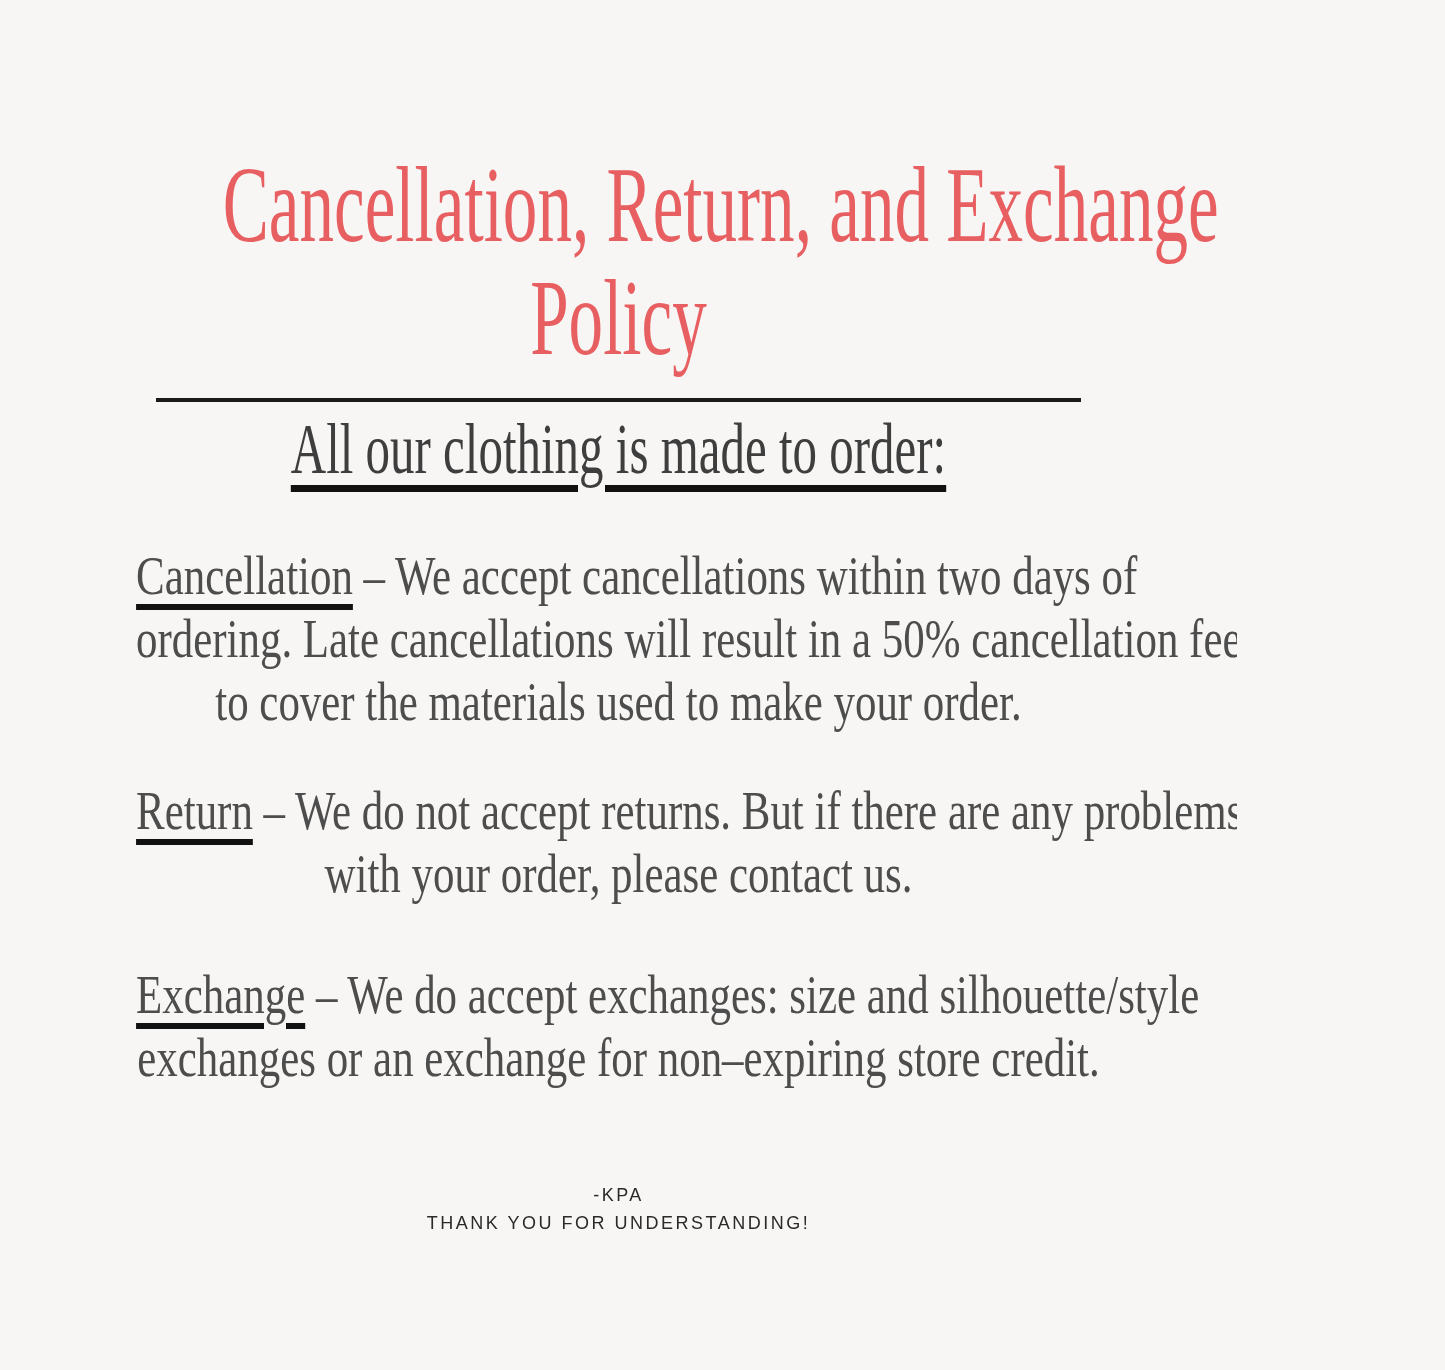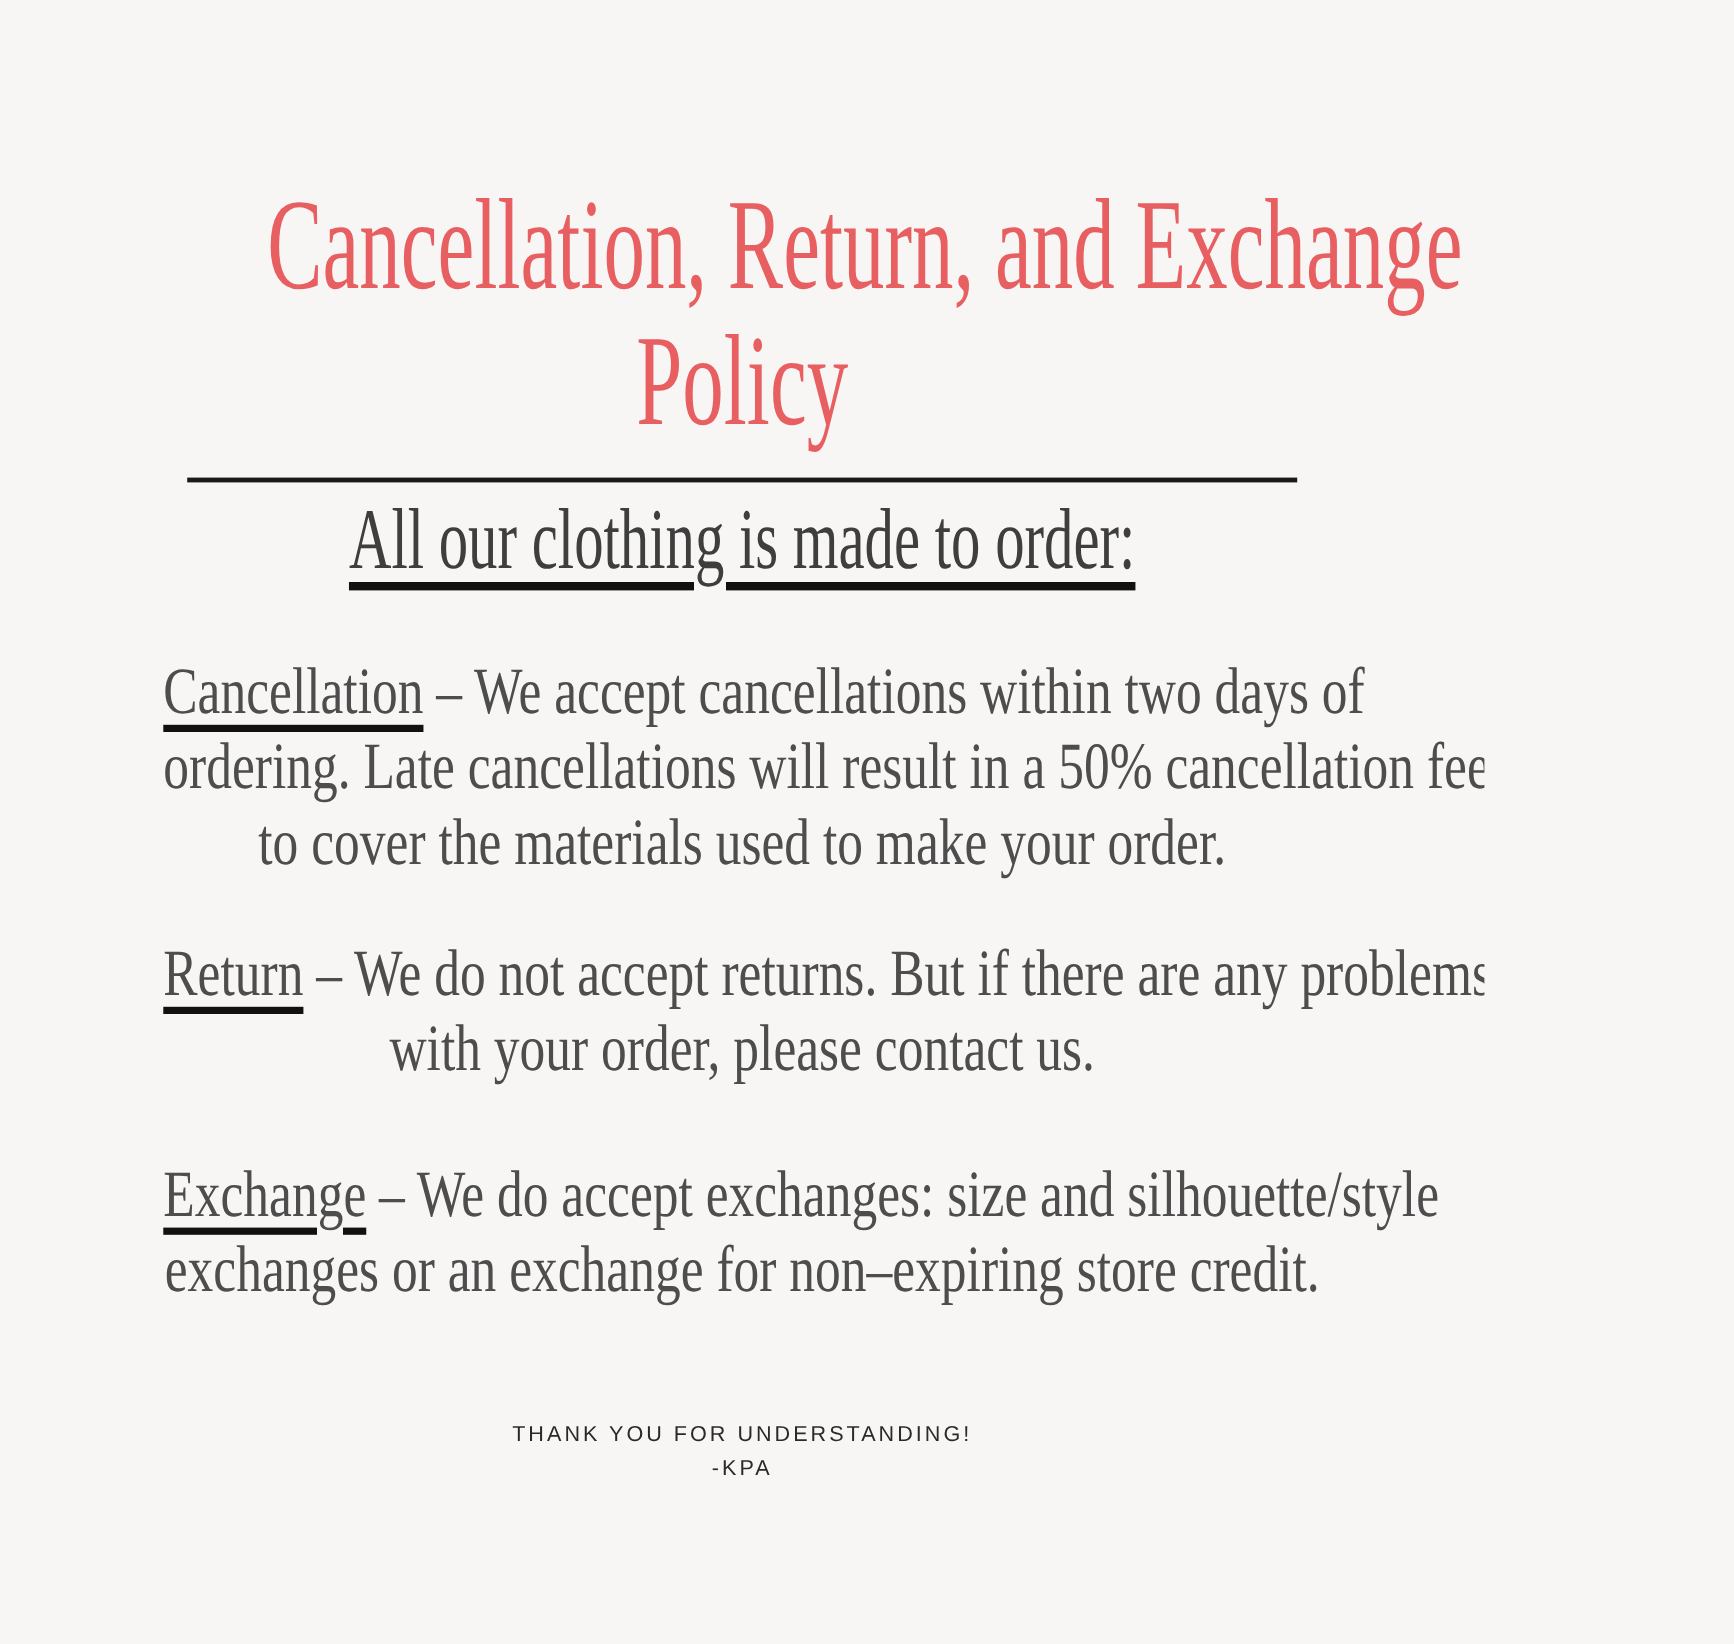--- a/index.html
+++ b/index.html
@@ -125,17 +125,17 @@
     <div class="pline"><span class="term">Return</span><span> – We do not accept returns. But if there are any problems</span></div>
     <div class="pline">with your order, please contact us.</div>
   </section>
 
   <section class="policy policy-exchange">
     <div class="pline"><span class="term">Exchange</span><span> – We do accept exchanges: size and silhouette/style</span></div>
     <div class="pline">exchanges or an exchange for non–expiring store credit.</div>
   </section>
 
   <footer class="footer">
+    <div>-KPA</div>
     <div>THANK YOU FOR UNDERSTANDING!</div>
-    <div>-KPA</div>
   </footer>
 
 </div>
 
 </body></html>

